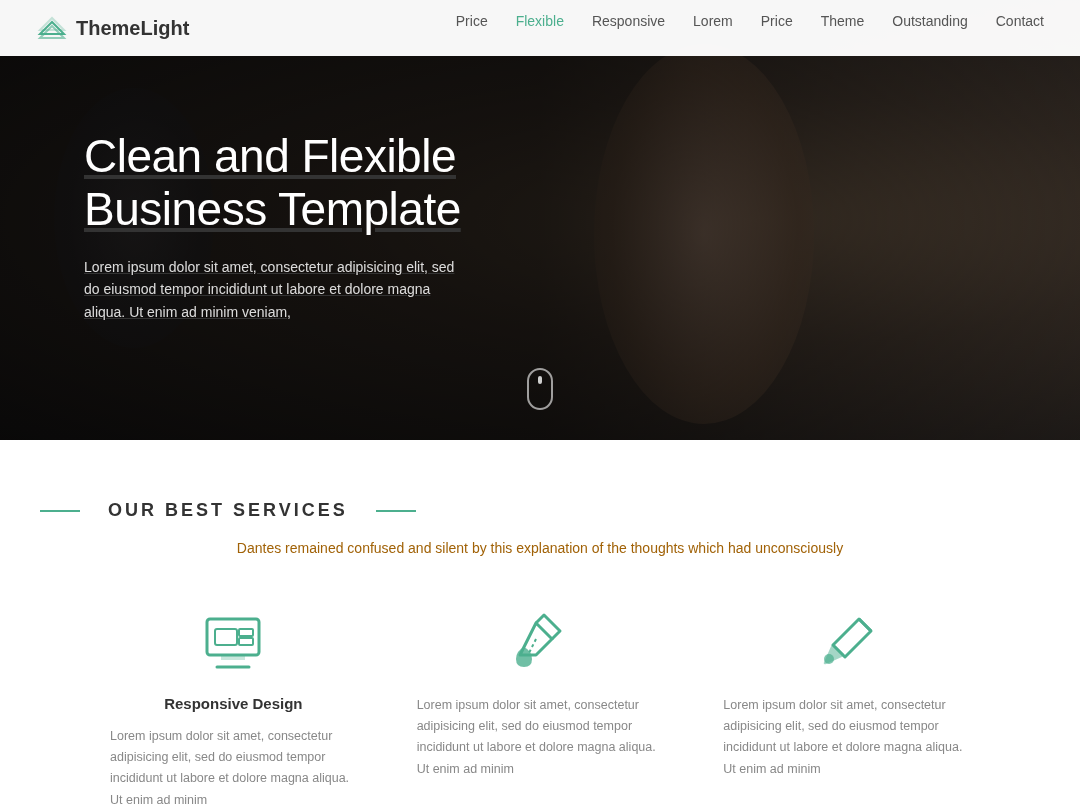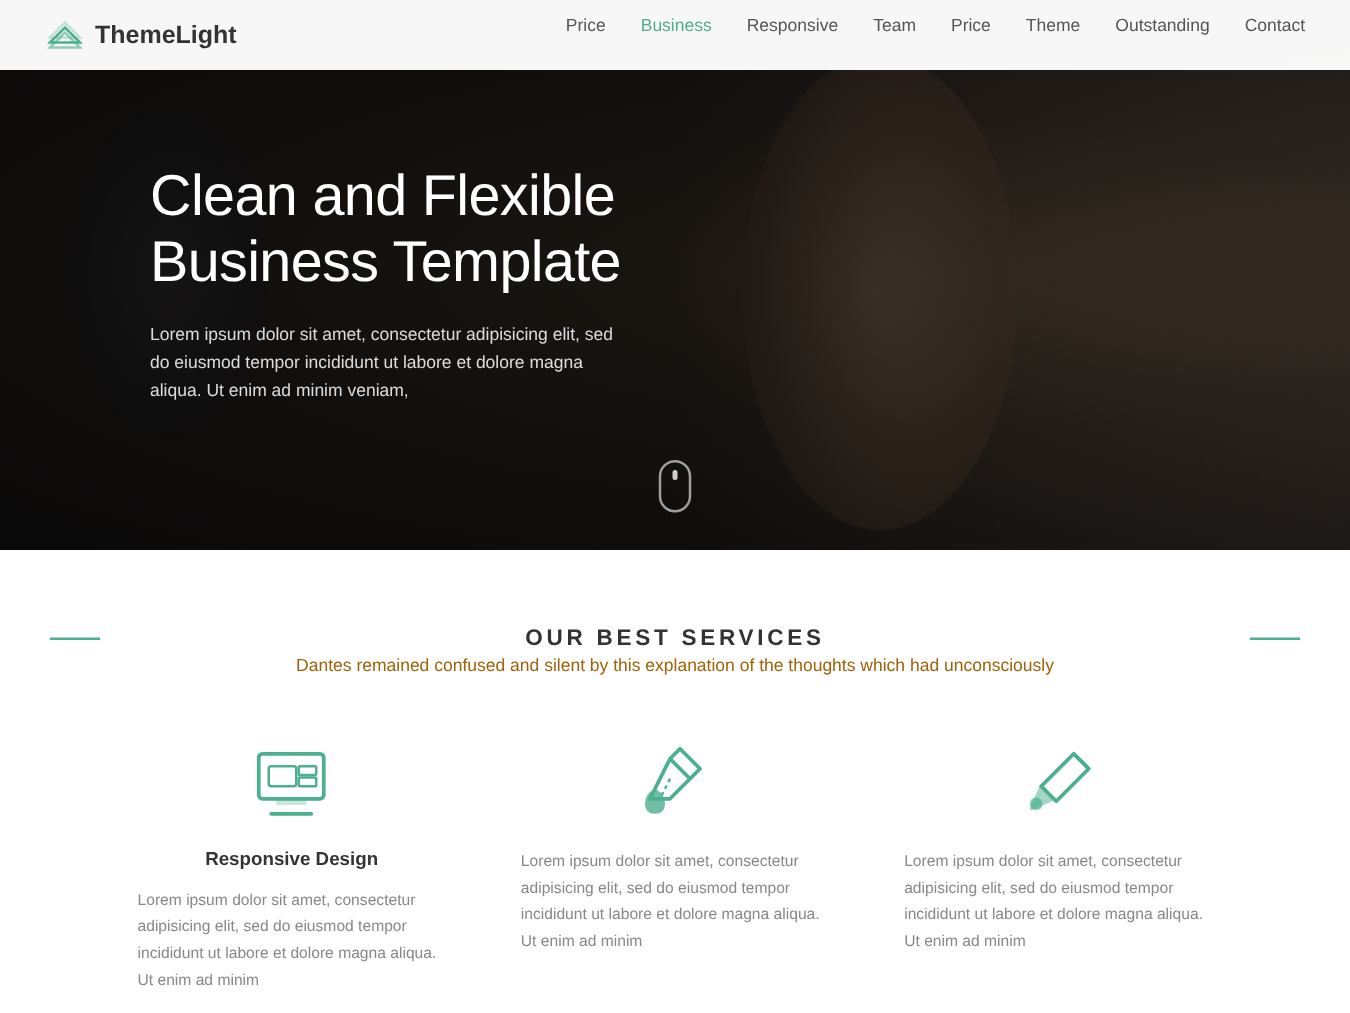--- a/index.html
+++ b/index.html
@@ -88,22 +88,23 @@
       position: absolute;
       left: 5%; top: 20%;
       width: 160px; height: 260px;
       background: radial-gradient(ellipse, #4a4a50 0%, #2a2a30 60%, transparent 100%);
       border-radius: 50%;
       opacity: 0.5;
     }
     .hero-content {
       position: relative;
       z-index: 2;
-      padding: 130px 200px 0 120px;
+      padding: 130px 200px 0 84px;
       max-width: 700px;
+      text-decoration: underline;
     }
     .hero-title {
       font-size: 46px;
       font-weight: 300;
       color: #fff;
       line-height: 1.15;
       margin-bottom: 20px;
       letter-spacing: -0.5px;
     }
     .hero-desc {
@@ -136,22 +137,23 @@
 
     
     .services-section {
       padding: 60px 40px 50px;
       text-align: center;
       background: #fff;
     }
     .section-header {
       display: flex;
       align-items: center;
-      justify-content: space-between;
-      gap: 9px;
+      justify-content: flex-start;
+      gap: 28px;
+      margin-bottom: 16px;
     }
     .section-line {
       width: 40px;
       height: 2px;
       background: #4caf8e;
     }
     .section-title {
       font-size: 18px;
       font-weight: 700;
       letter-spacing: 3px;
@@ -203,23 +205,23 @@
       <polygon points="4,22 16,10 28,22" stroke="#4caf8e" stroke-width="2" fill="none"></polygon>
       <polygon points="4,26 16,14 28,26" stroke="#4caf8e" stroke-width="2" fill="none" opacity="0.6"></polygon>
       <polygon points="4,18 16,6 28,18" stroke="#4caf8e" stroke-width="2" fill="none" opacity="0.3"></polygon>
     </svg>
     <span class="logo-text">
       <span>Theme</span><span>Light</span>
     </span>
   </div>
   <ul class="nav-links">
     <li><a href="#">Price</a></li>
-    <li><a href="#" class="active">Business</a></li>
+    <li><a href="#" class="active">Flexible</a></li>
     <li><a href="#">Responsive</a></li>
-    <li><a href="#">Team</a></li>
+    <li><a href="#">Lorem</a></li>
     <li><a href="#">Price</a></li>
     <li><a href="#">Theme</a></li>
     <li><a href="#">Outstanding</a></li>
     <li><a href="#">Contact</a></li>
   </ul>
 </nav>
 
 <section class="hero">
   <div class="hero-img-sim"></div>
   <div class="hero-bg"></div>

